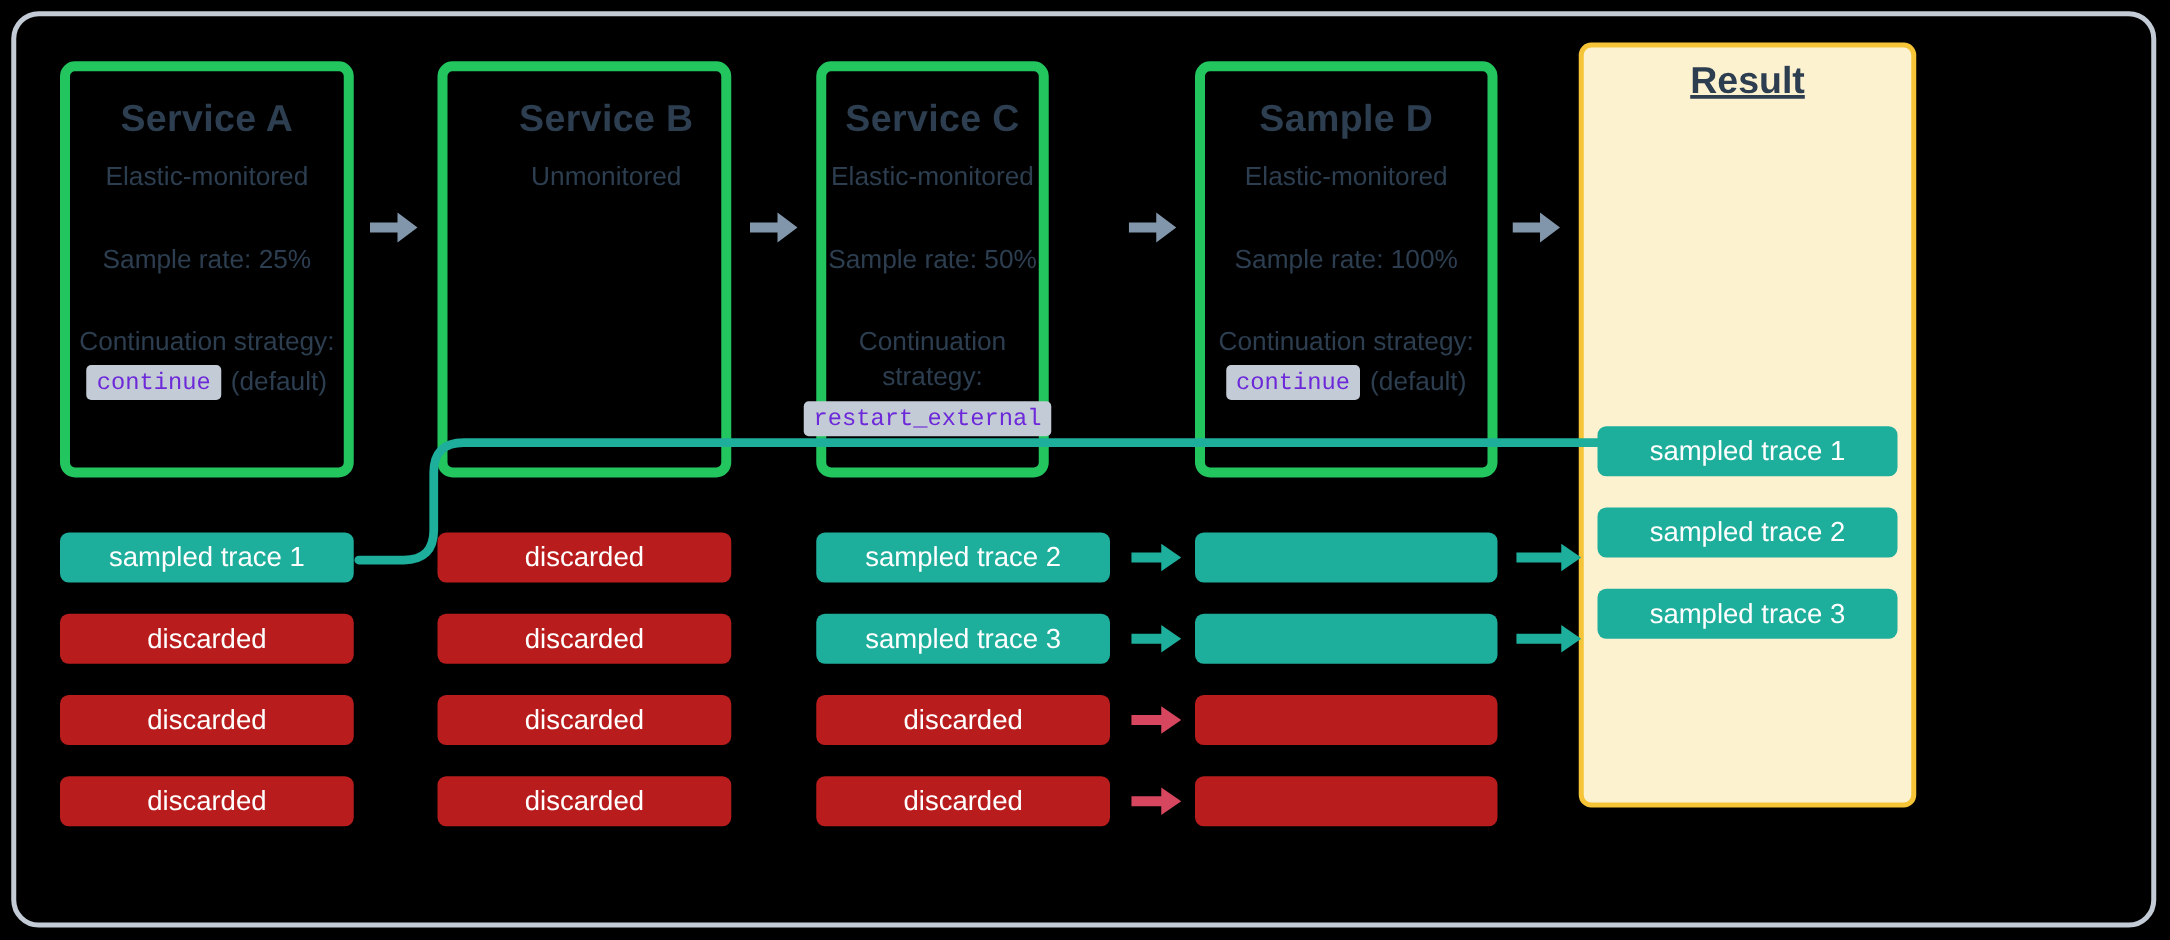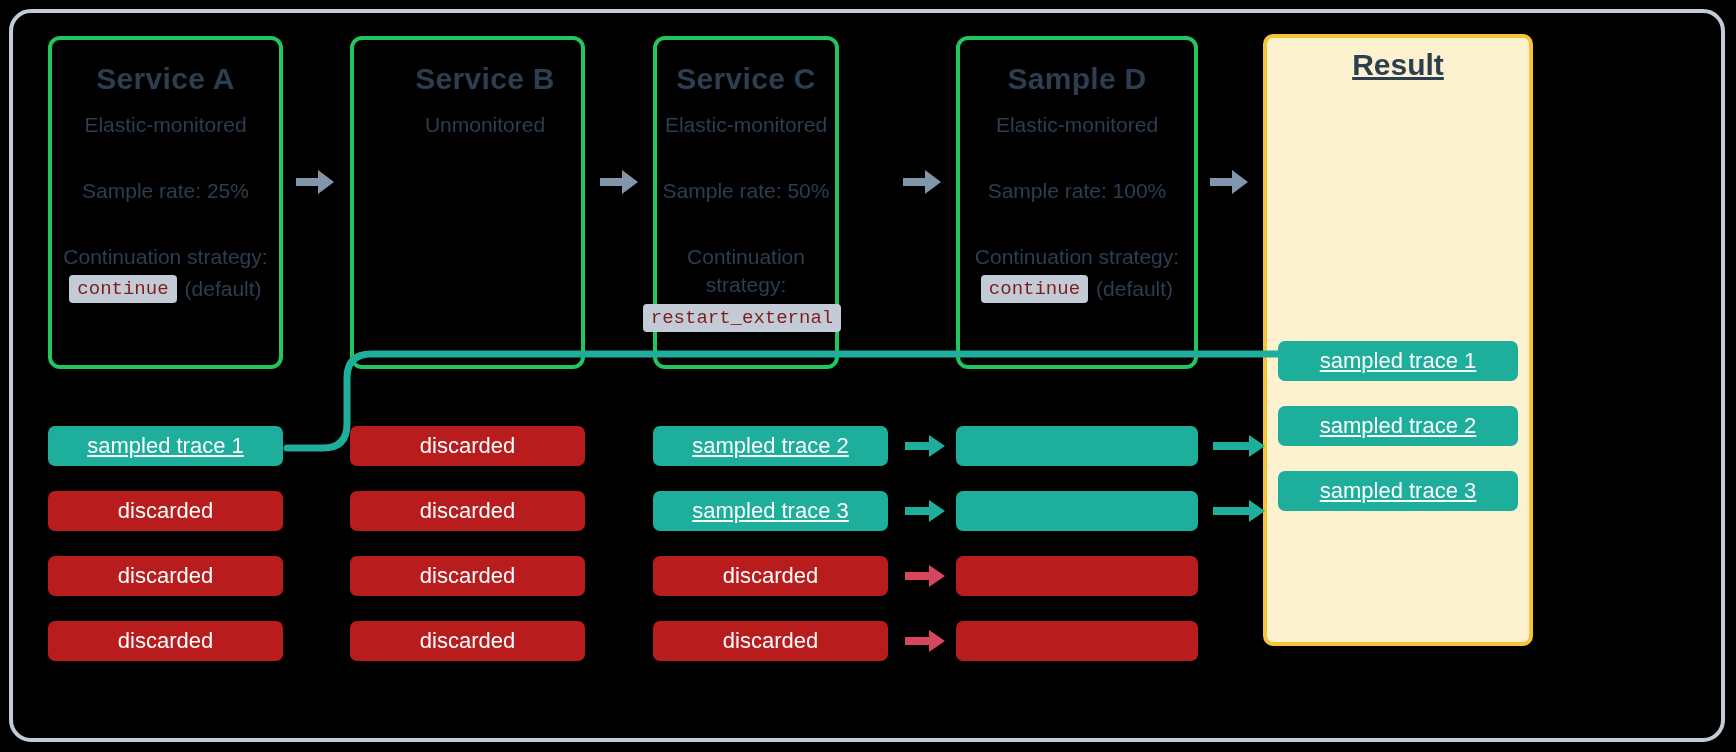--- a/index.html
+++ b/index.html
@@ -12,22 +12,22 @@
 
   
   .outer-frame{
     position:absolute;left:9px;top:9px;width:1716px;height:733px;
     border:4px solid #c3ccd6;border-radius:22px;box-sizing:border-box;
     pointer-events:none;
   }
 
   
   .service-box{
-    position:absolute;top:36px;height:333px;
-    border:4px solid #22c55e;border-radius:12px;box-sizing:border-box;
+    position:absolute;top:49px;height:333px;
+    border:8px solid #22c55e;border-radius:12px;box-sizing:border-box;
     background:transparent;
     display:flex;flex-direction:column;align-items:center;
     padding-top:14px;
     color:#2c3e50;
   }
   .svc-title{
     font-size:30px;font-weight:bold;letter-spacing:.3px;
     margin:8px 0 0 0;line-height:1.1;text-align:center;color:#2c3e50;
   }
   .svc-sub{
@@ -38,21 +38,21 @@
   }
   .svc-strat-label{
     font-size:21px;margin-top:40px;text-align:center;line-height:1.35;color:#2c3e50;
   }
   .svc-strat-row{
     display:flex;align-items:center;justify-content:center;gap:8px;
     margin-top:4px;flex-wrap:nowrap;
   }
   .code-tag{
     font-family:"Liberation Mono","DejaVu Sans Mono",monospace;
-    font-size:19px;background:#c3ccd6;color:#7f1d1d;
+    font-size:19px;background:#c3ccd6;color:#6d28d9;
     padding:3px 8px;border-radius:4px;white-space:nowrap;
   }
   .default-note{font-size:21px;color:#2c3e50;white-space:nowrap;}
 
   
   .result-box{
     position:absolute;left:1263px;top:34px;width:270px;height:612px;
     background:#fdf2d0;border:4px solid #f5c437;border-radius:10px;
     box-sizing:border-box;
   }
@@ -64,21 +64,21 @@
   
   .svc-arrow{position:absolute;top:168px;width:38px;height:28px;}
 
   
   .pill{
     position:absolute;height:40px;border-radius:7px;
     display:flex;align-items:center;justify-content:center;
     color:#ffffff;font-size:22px;line-height:1;
     box-sizing:border-box;
   }
-  .pill.teal{background:#1eae9c;text-decoration:underline;}
+  .pill.teal{background:#1eae9c;}
   .pill.red{background:#b91c1c;}
 
   
   .row-arrow{position:absolute;height:24px;width:40px;}
 
   
   .curve-svg{position:absolute;left:0;top:0;width:1736px;height:752px;pointer-events:none;}
 </style>
 </head>
 <body>

